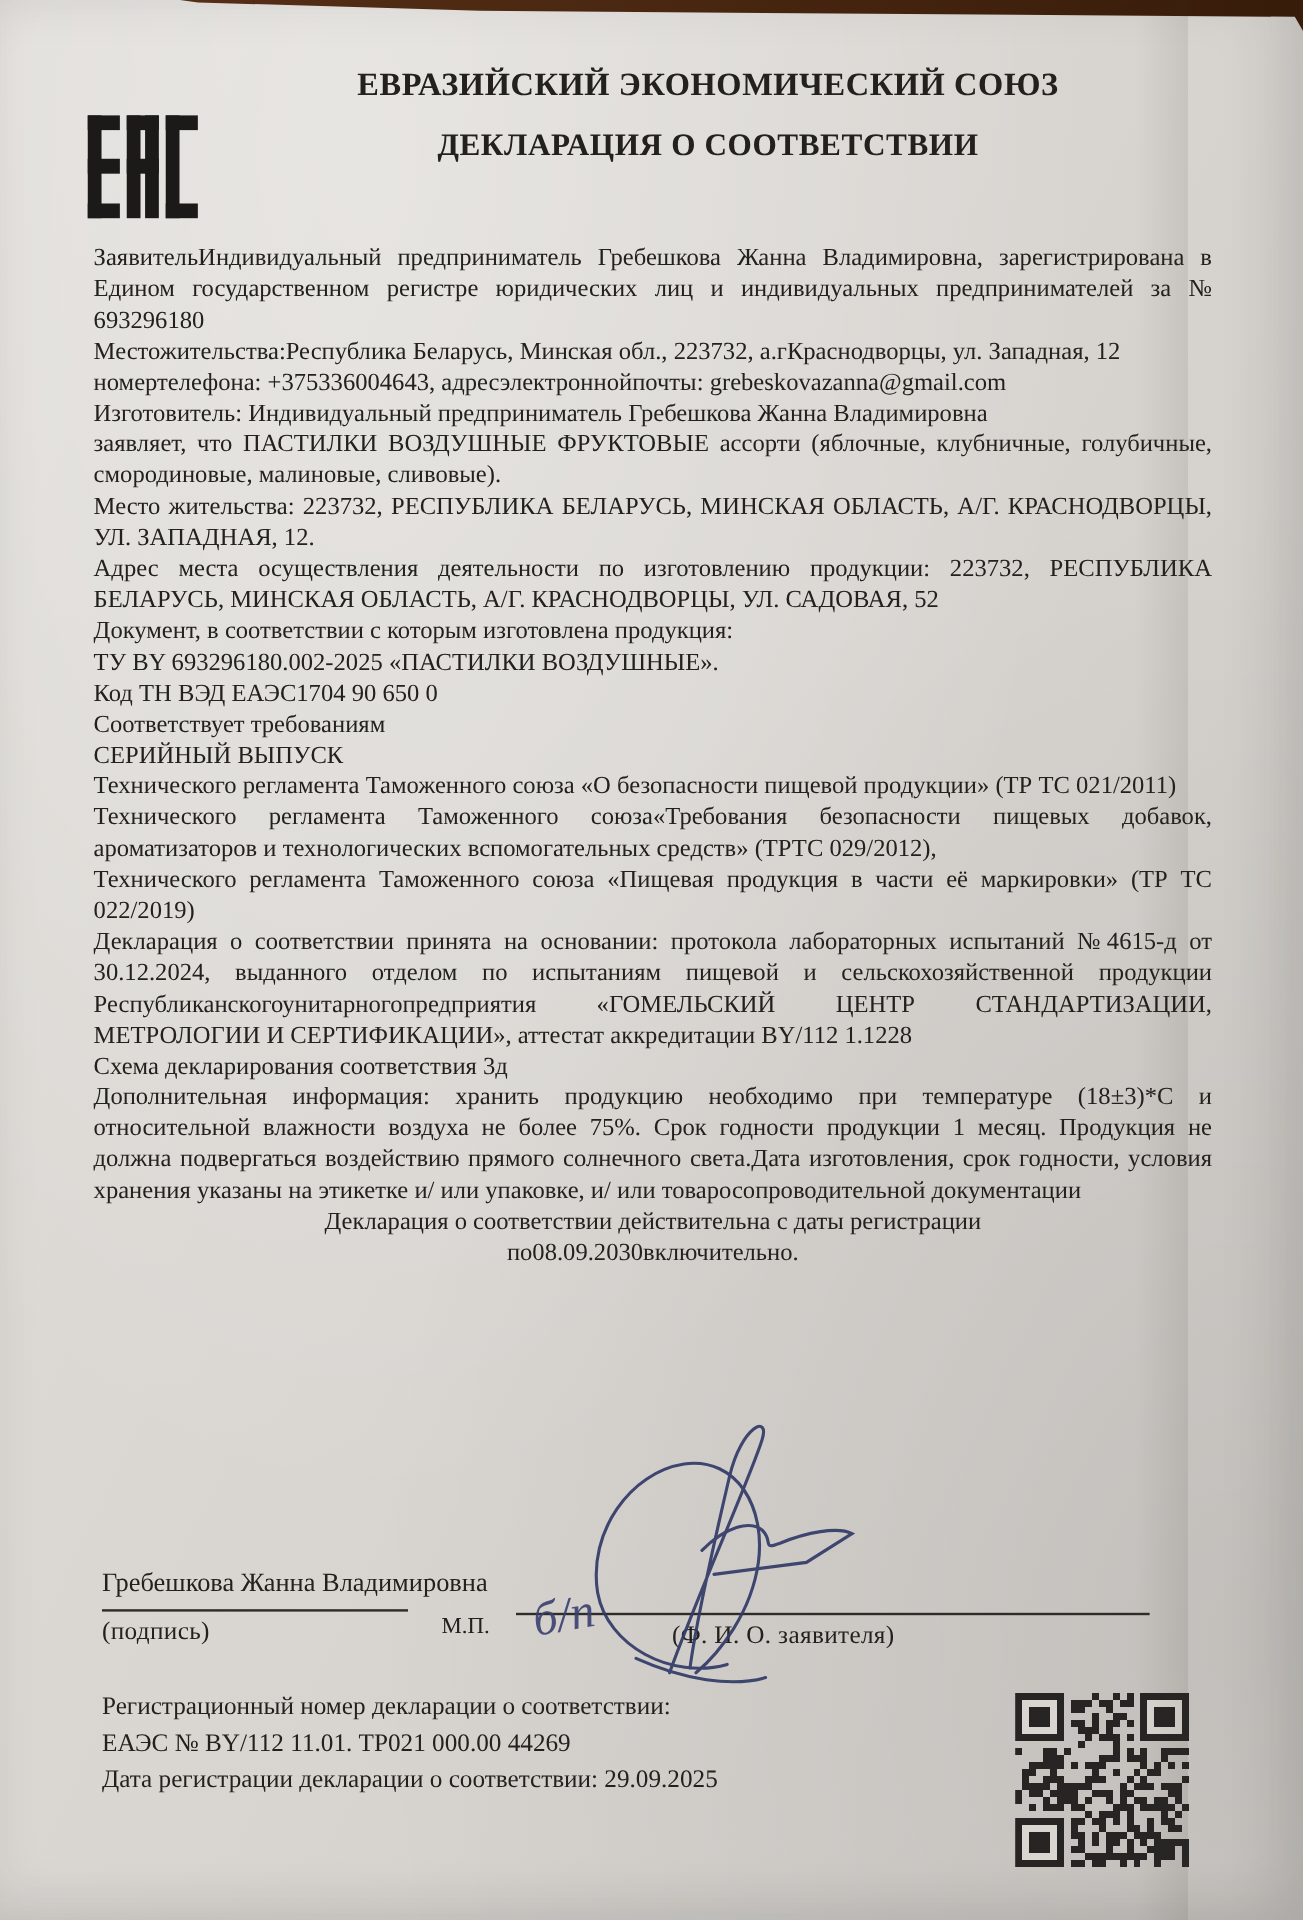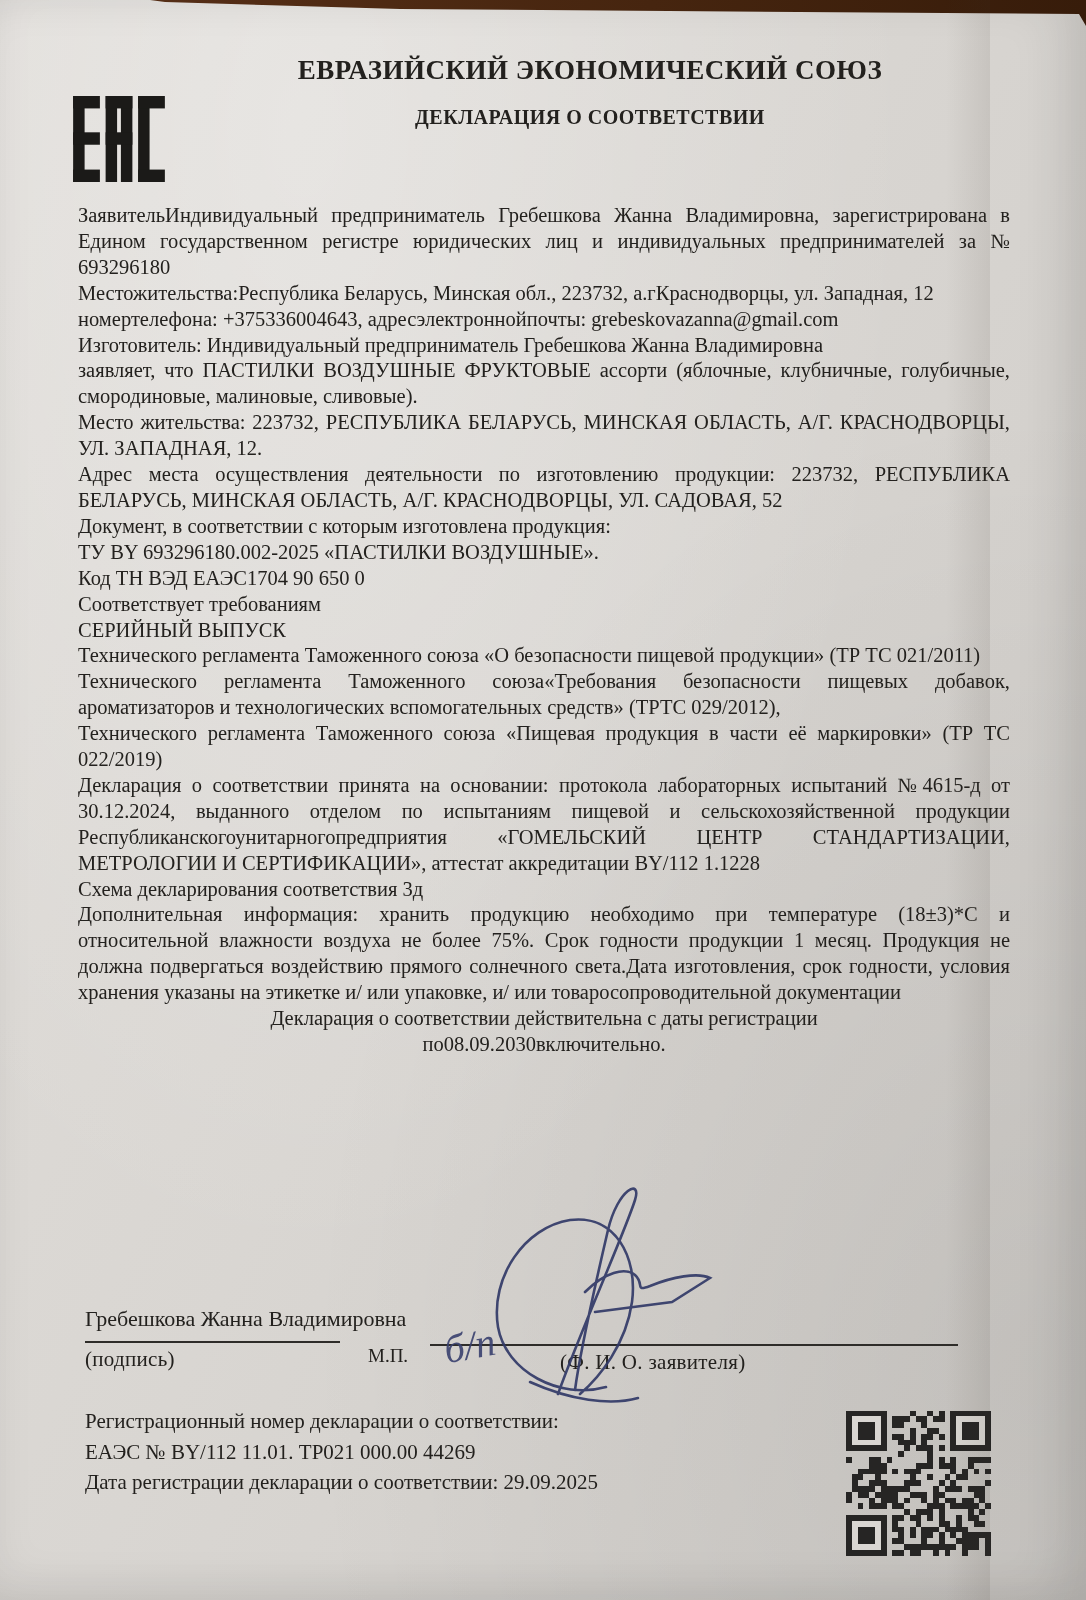--- a/index.html
+++ b/index.html
@@ -23,21 +23,21 @@
     background:linear-gradient(90deg,#5a3119 0%,#46250f 60%,#371c0a 100%);
     clip-path:polygon(150px 0, 1086px 0, 1086px 26px, 1079px 14px, 400px 9px, 165px 2px);
   }
   .right-shade{
     position:absolute;right:0;top:0;width:44px;height:100%;
     background:linear-gradient(90deg,rgba(0,0,0,0),rgba(60,50,40,0.10));
     pointer-events:none;
   }
   .titles{position:absolute;left:150px;top:0;width:880px;text-align:center;}
   .title-union{position:absolute;left:0;top:55px;width:880px;font-size:27px;font-weight:bold;letter-spacing:0.5px;}
-  .title-doc{position:absolute;left:0;top:106px;width:880px;font-size:20px;font-weight:bold;letter-spacing:0.5px;}
+  .title-doc{position:absolute;left:0;top:106px;width:880px;font-size:26px;font-weight:bold;letter-spacing:0.5px;}
   .eac-logo{position:absolute;left:72px;top:96px;width:94px;height:86px;}
   .doc-text{
     position:absolute;left:78px;top:203px;width:932px;
     font-size:20.5px;line-height:25.9px;text-align:justify;
   }
   .doc-text p{margin:0;}
   .b{font-weight:normal;}
   .nojust{text-align:center;}
   .uline{position:absolute;height:0;border-top:2px solid #2e2c29;}
   .sig-name{position:absolute;left:85px;top:1306px;font-size:22px;}

